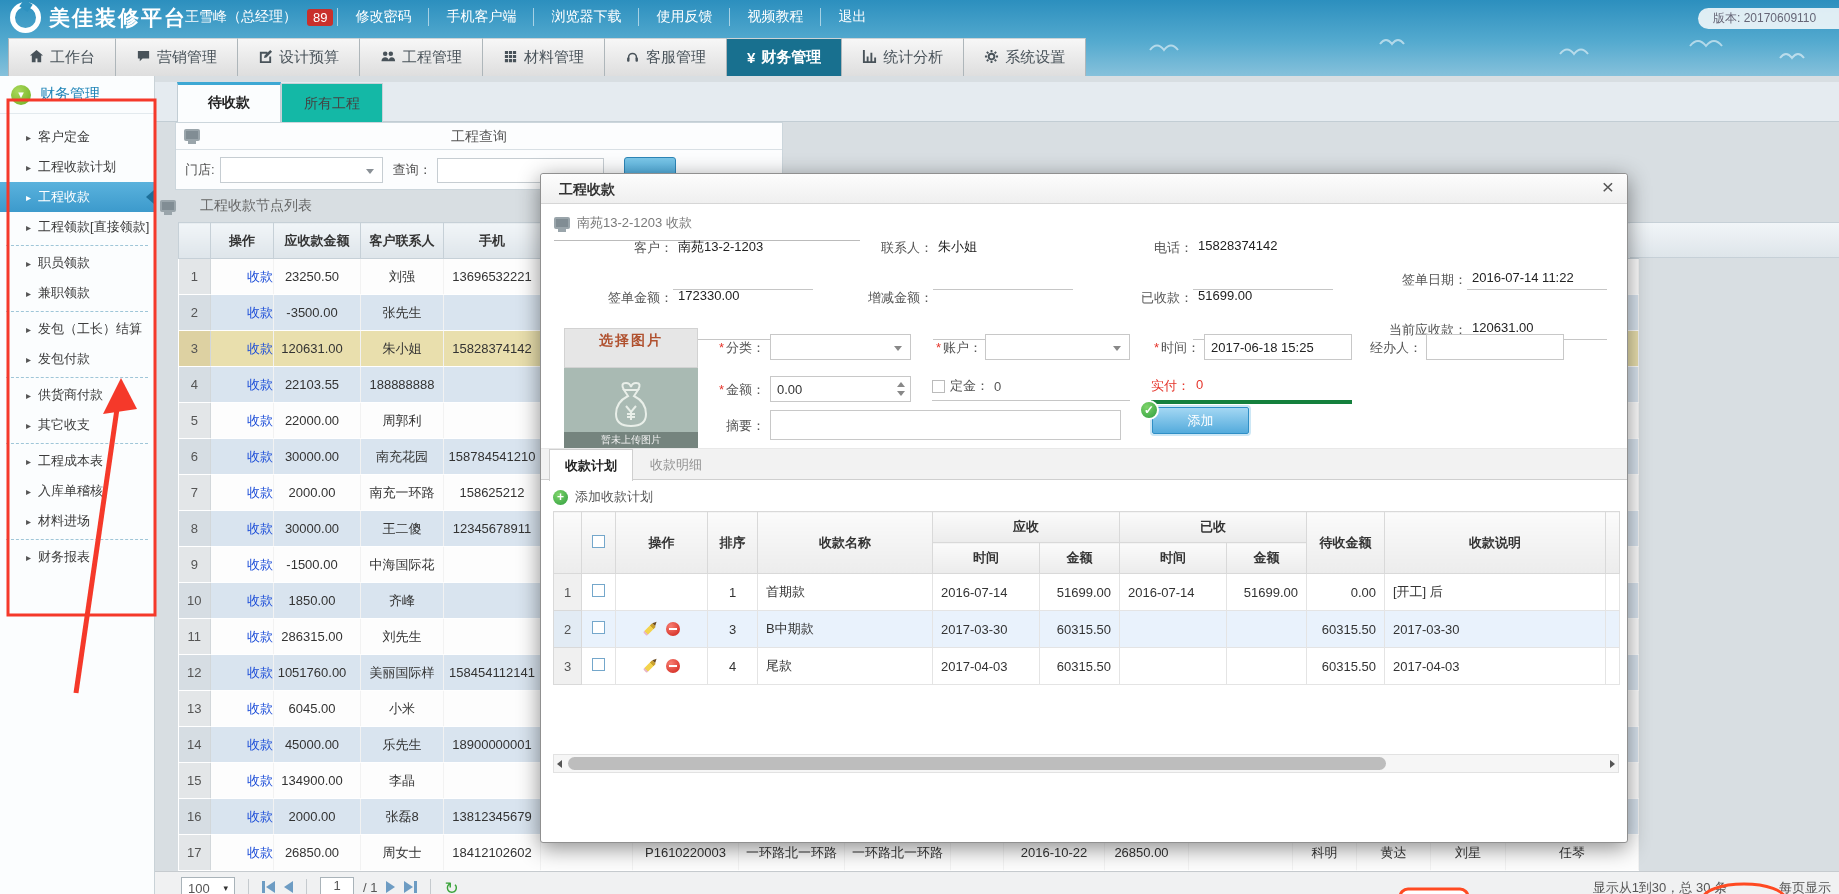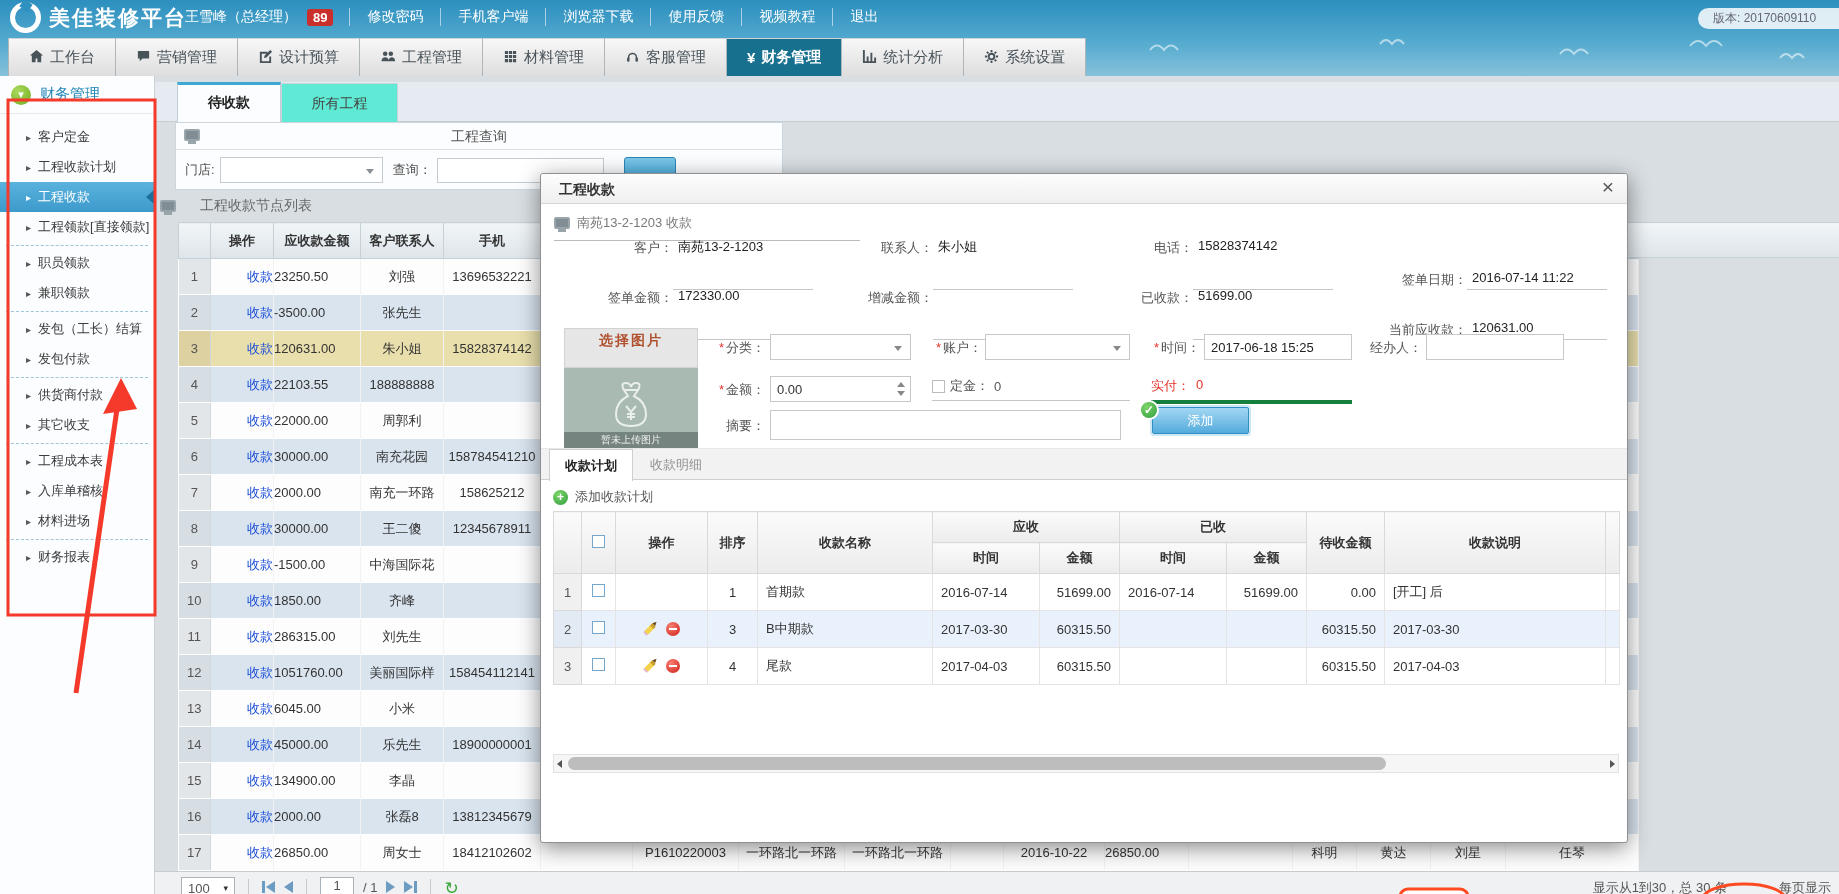--- a/index.html
+++ b/index.html
@@ -11,22 +11,22 @@
   .topbar { position:absolute; left:0; top:0; width:100%; height:76px;
             background:linear-gradient(#2c8fbe,#54aacf 55%,#86c1db); }
   .brand { position:absolute; left:10px; top:2px; display:flex; align-items:center; color:#fff; }
   .logo-circle { width:31px; height:31px; border-radius:50%; border:5px solid #fff;
                  position:relative; margin-right:8px; }
   .logo-circle::before { content:''; position:absolute; left:6px; top:-6px; width:10px; height:9px;
                  background:#2e91bf; transform:rotate(35deg); }
   .brand-name { font-size:21px; font-weight:bold; letter-spacing:2px; }
   .usermenu { position:absolute; left:185px; top:0; height:34px; display:flex; align-items:center;
               color:#fff; font-size:14px; }
-  .badge { background:#c9302c; color:#fff; font-weight:bold; font-size:13px;
-           padding:1px 6px; border-radius:3px; margin:0 16px 0 10px; }
+  .badge { background:#c9302c; color:#fff; font-weight:normal; font-size:13px;
+           padding:1px 6px; border-radius:3px; margin:0 4px 0 10px; }
   .tm { padding:0 17px; border-left:1px solid rgba(255,255,255,.55); cursor:pointer; white-space:nowrap; }
   .version-pill { position:absolute; left:1698px; top:8px; width:220px; height:21px;
                   background:rgba(246,249,251,.88); border-radius:12px; color:#667;
                   font-size:12px; line-height:21px; padding-left:15px; }
   .birds { position:absolute; pointer-events:none; }
 
   
   .navrow { position:absolute; left:8px; top:38px; height:38px; display:flex; }
   .nav-tab { display:flex; align-items:center; gap:6px; padding:0 20px; cursor:pointer;
              background:linear-gradient(#f7f7f7,#dedede); border-right:1px solid #aeb6ba;
@@ -55,21 +55,21 @@
                border-right:8px solid #1d6f99; border-top:7px solid transparent; border-bottom:7px solid transparent; }
   .side-sep { border-top:1px dashed #9fc6d8; margin:3px 6px 2px 6px; }
 
   
   .tabstrip { position:absolute; left:155px; top:82px; right:0; height:40px;
               background:#e5ebf0; border-bottom:1px solid #c2cdd4; }
   .mtab { position:absolute; text-align:center; font-size:14px; cursor:pointer; }
   .mtab.on { left:22px; top:0; width:104px; height:40px; background:#fbfdfe;
              border:1px solid #c2cdd4; border-bottom:none; border-top:3px solid #3da8d4;
              font-weight:bold; color:#222; line-height:35px; }
-  .mtab.off { left:126px; top:1px; width:117px; height:39px; background:#5eead4;
+  .mtab.off { left:126px; top:1px; width:102px; height:39px; background:#14b8a6;
              border:1px solid #c8d2d8; border-bottom:none; color:#444; line-height:38px; }
   .query-panel { position:absolute; left:155px; top:122px; width:608px; height:68px;
                  background:#fcfdfe; border:1px solid #ccd6dc;margin-left:20px; }
   .qp-head { height:27px; position:relative; border-bottom:1px solid #d9e0e5; }
   .qp-title { position:absolute; left:0; right:0; text-align:center; line-height:26px;
               color:#555; font-size:14px; }
   .qp-row { display:flex; align-items:center; margin:7px 0 0 9px; color:#555; font-size:13px; }
   .mon { display:inline-block; width:16px; height:12px; background:#9aa5ab; border-radius:2px;
          position:relative; flex:none; }
   .mon::before { content:''; position:absolute; left:2px; top:2px; right:2px; bottom:2px; background:#818d94; }
@@ -87,21 +87,21 @@
                 align-items:center; color:#666; font-size:14px; }
 
   
   .main-table { position:absolute; left:178px; top:222px; border-collapse:collapse;
                 table-layout:fixed; background:#fff; }
   .main-table th { height:36px; background:linear-gradient(#f1f5f8,#dee5ea);
                    border:1px solid #c6d0d7; font-size:13px; color:#333; font-weight:bold; }
   .main-table td { height:36px; font-size:13px; color:#333; border-right:1px solid rgba(0,0,0,.05);
                    border-bottom:1px solid rgba(255,255,255,.75); overflow:hidden; white-space:nowrap; }
   .main-table td.ac { text-align:center; }
-  .main-table td.ar { text-align:left; padding-right:10px;margin-left:23px; }
+  .main-table td.ar { text-align:center; padding-right:10px;margin-left:23px; }
   .main-table .row-num { background:#e3e6e8; color:#555; text-align:center;
                    border-right:1px solid #d2d7da; }
   tr.odd td { background:#fdfdfd; }
   tr.even td { background:#d9e4ef; }
   tr.even td.row-num { background:#d6dde3; }
   tr.selrow td { background:#e9dfad; }
   tr.selrow td.row-num { background:#ddd1a2; }
   .act-link { color:#1d4ed8; cursor:pointer; text-decoration:none;padding-left:36px; }
   .head-ext { position:absolute; left:1630px; top:222px; width:209px; height:36px;
               background:linear-gradient(#f1f5f8,#dee5ea); border-top:1px solid #c6d0d7;

